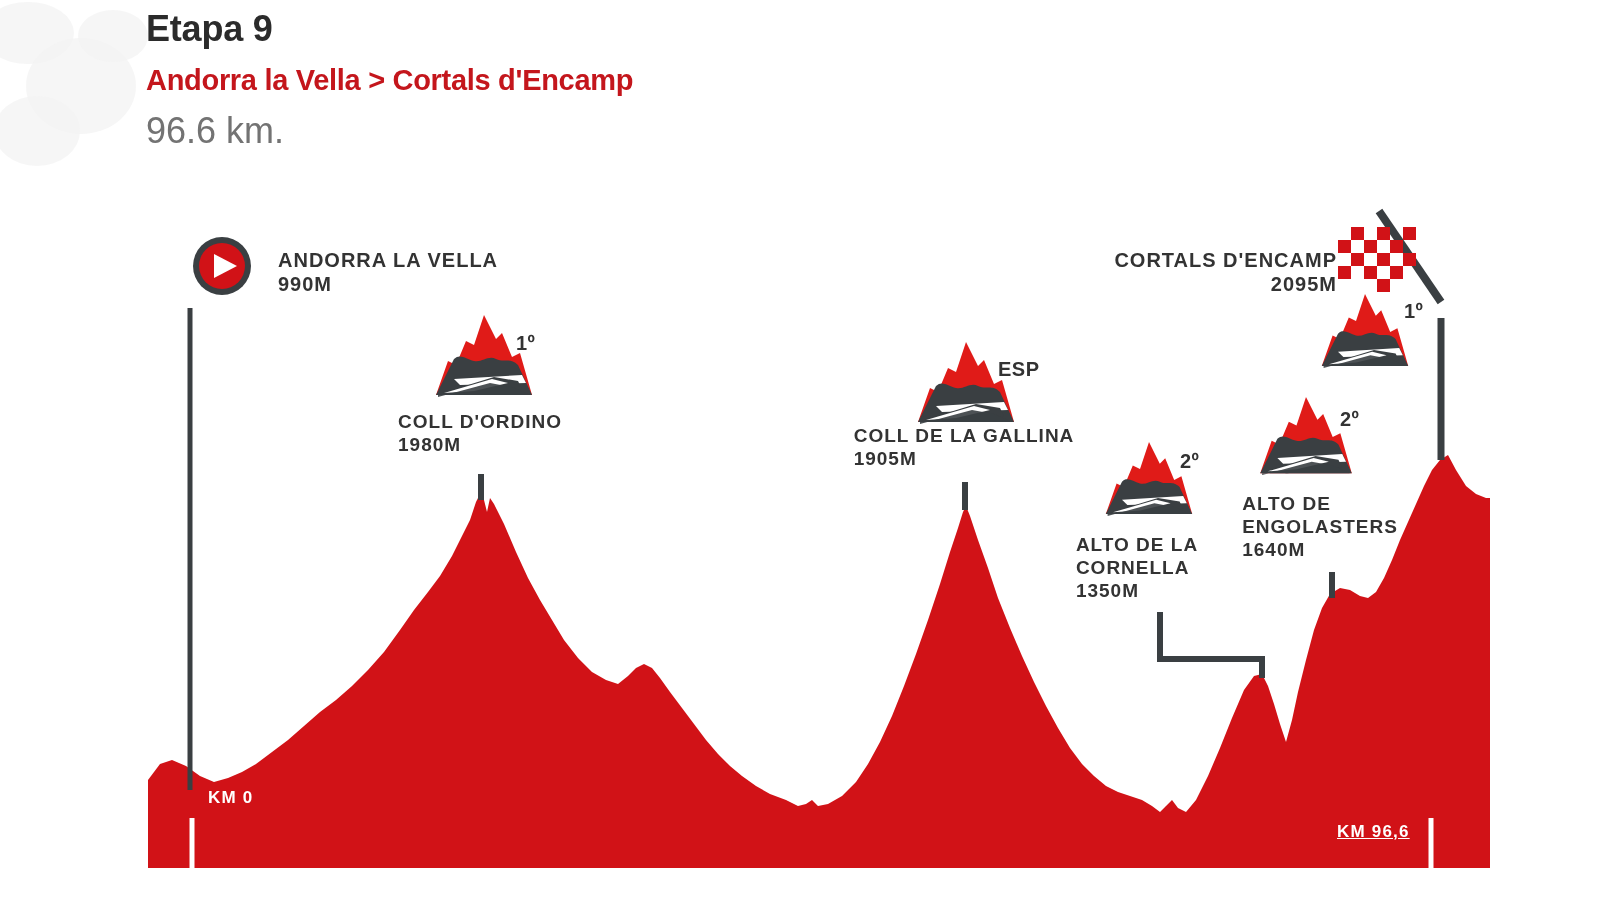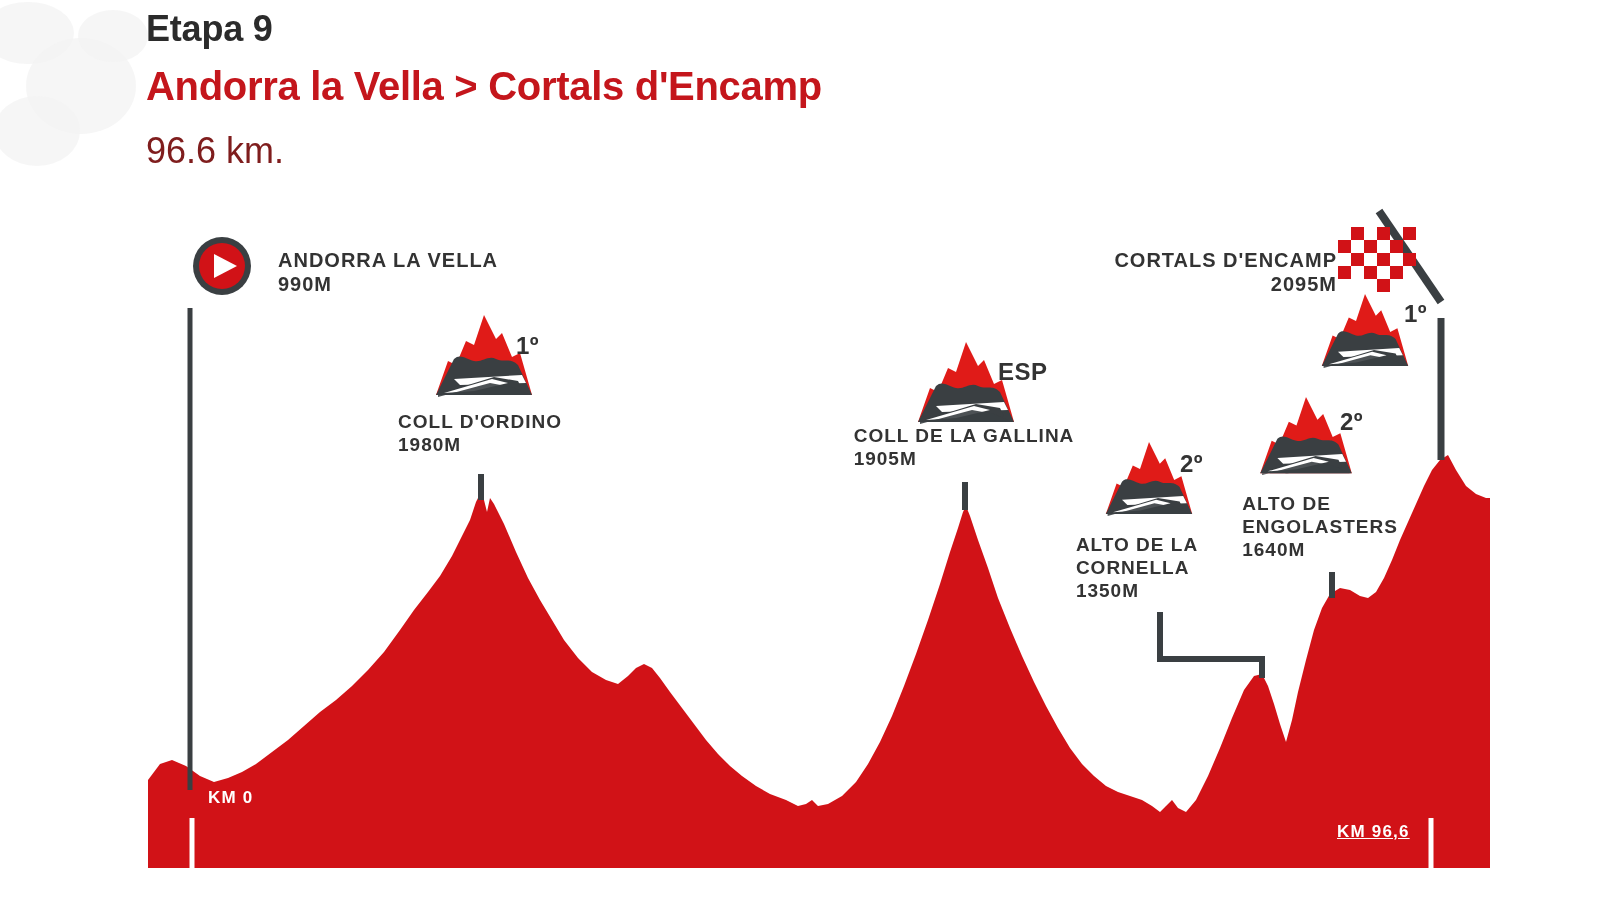--- a/index.html
+++ b/index.html
@@ -34,31 +34,31 @@
   .hdr { position: absolute; left: 146px; }
   .hdr-stage {
     top: 8px;
     font-size: 36px;
     font-weight: bold;
     color: #2b2b2b;
     letter-spacing: -0.2px;
   }
   .hdr-route {
     top: 64px;
-    font-size: 40px;
+    font-size: 29px;
     font-weight: bold;
     color: #c4161c;
     letter-spacing: -0.3px;
     white-space: nowrap;
   }
   .hdr-dist {
-    top: 130px;
+    top: 110px;
     font-size: 36px;
     font-weight: normal;
-    color: #7f1d1d;
+    color: #737373;
   }
 
   
   #profile-svg {
     position: absolute;
     left: 0; top: 0;
     width: 1600px; height: 900px;
   }
 
   
@@ -83,21 +83,21 @@
   .lbl-cornella    { left: 1137px; top: 533px; }
   .lbl-engolasters { left: 1320px; top: 492px; }
   .lbl-finish      { left: 1337px; top: 248px; text-align: right; transform: translateX(-100%); }
   .lbl-finish .nm  { font-size: 20px; }
   .lbl-finish .el  { font-size: 20px; }
 
   
   .cat {
     position: absolute;
     font-weight: bold;
-    font-size: 24px;
+    font-size: 20px;
     color: #333333;
     letter-spacing: .5px;
   }
   .cat-ordino      { left: 516px;  top: 332px; }
   .cat-gallina     { left: 998px;  top: 358px; }
   .cat-cornella    { left: 1180px; top: 450px; }
   .cat-engolasters { left: 1340px; top: 408px; }
   .cat-finish      { left: 1404px; top: 300px; }
 
   

